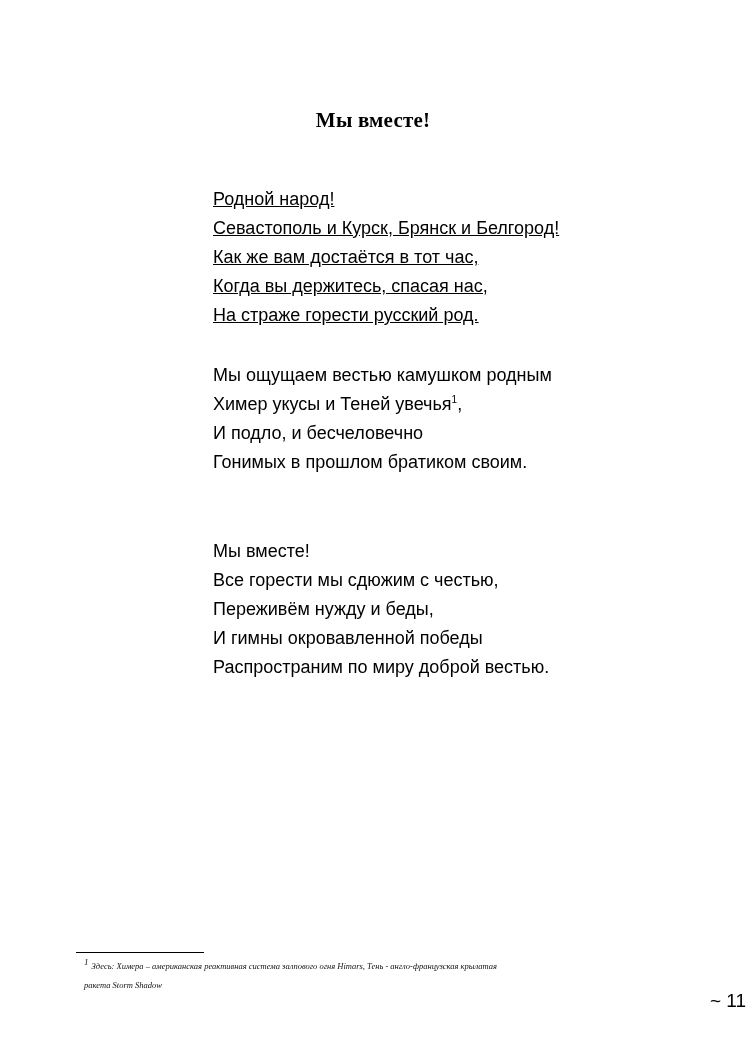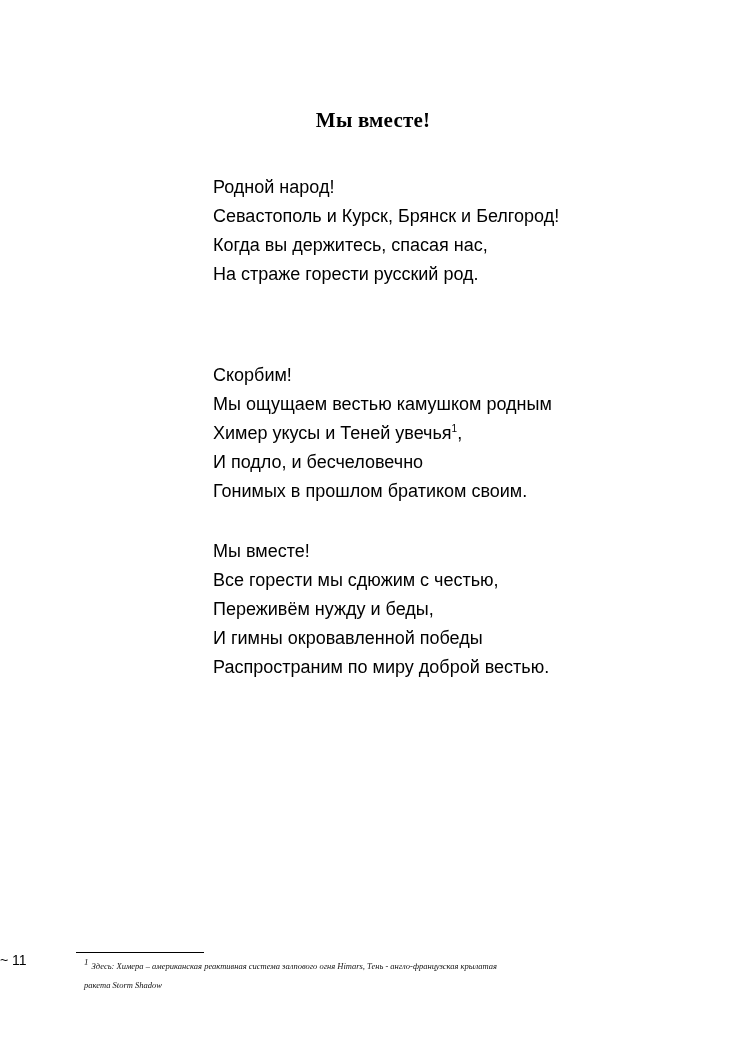--- a/index.html
+++ b/index.html
@@ -28,21 +28,21 @@
     .stanza {
       position: absolute;
       left: 213px;
       font-family: "Liberation Sans", sans-serif;
       font-size: 18px;
       line-height: 29px;
     }
     .stanza .line {
       white-space: nowrap;
     }
-    .stanza-1 { top: 173px; }
+    .stanza-1 { top: 185px; text-decoration: underline; }
     .stanza-2 { top: 361px; }
     .stanza-3 { top: 537px; }
     sup.fn {
       font-size: 10px;
       vertical-align: super;
       line-height: 0;
     }
     .fn-rule {
       position: absolute;
       top: 952px;
@@ -64,42 +64,42 @@
     }
     .footnote sup {
       font-size: 9px;
       font-style: italic;
       vertical-align: super;
       line-height: 0;
       margin-right: 3px;
     }
     .page-number {
       position: absolute;
-      top: 952px;
+      top: 990px;
       left: 0;
       width: 746px;
-      text-align: left;
+      text-align: right;
       font-family: "Liberation Sans", sans-serif;
-      font-size: 14px;
+      font-size: 19px;
     }
   </style>
 </head>
 <body>
 
 <div class="title">Мы вместе!</div>
 
 <div class="stanza stanza-1">
   <div class="line">Родной народ!</div>
   <div class="line">Севастополь и Курск, Брянск и Белгород!</div>
+  <div class="line">Как же вам достаётся в тот час,</div>
   <div class="line">Когда вы держитесь, спасая нас,</div>
   <div class="line">На страже горести русский род.</div>
 </div>
 
 <div class="stanza stanza-2">
-  <div class="line">Скорбим!</div>
   <div class="line">Мы ощущаем вестью камушком родным</div>
   <div class="line"><span>Химер укусы и Теней увечья</span><sup class="fn">1</sup><span>,</span></div>
   <div class="line">И подло, и бесчеловечно</div>
   <div class="line">Гонимых в прошлом братиком своим.</div>
 </div>
 
 <div class="stanza stanza-3">
   <div class="line">Мы вместе!</div>
   <div class="line">Все горести мы сдюжим с честью,</div>
   <div class="line">Переживём нужду и беды,</div>

